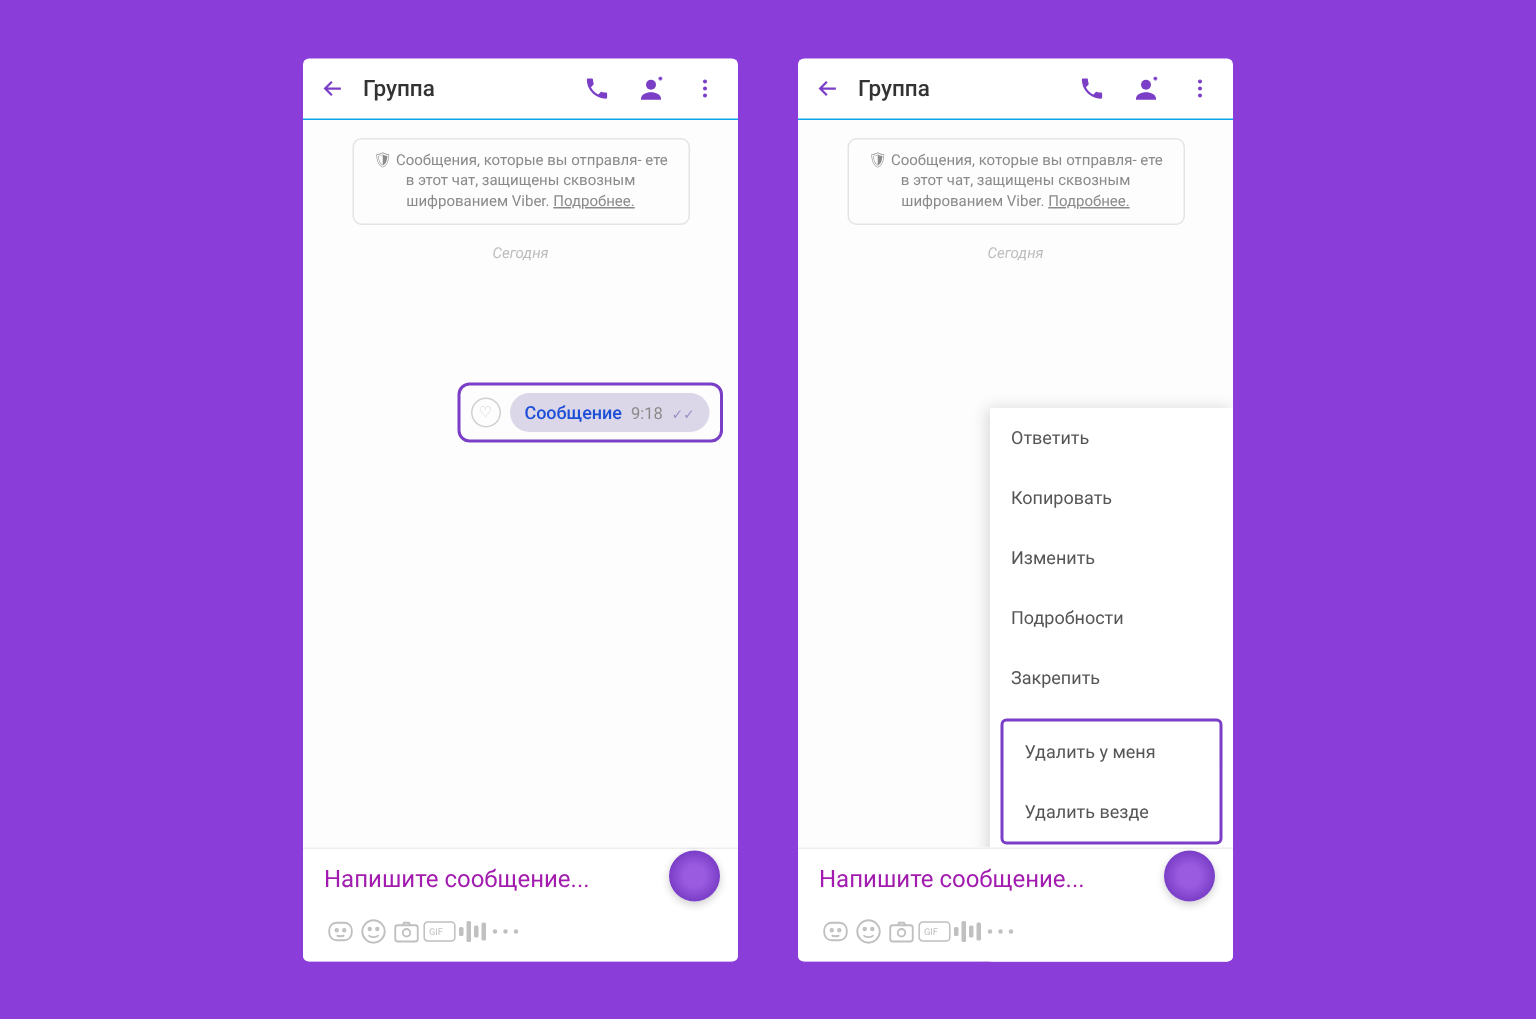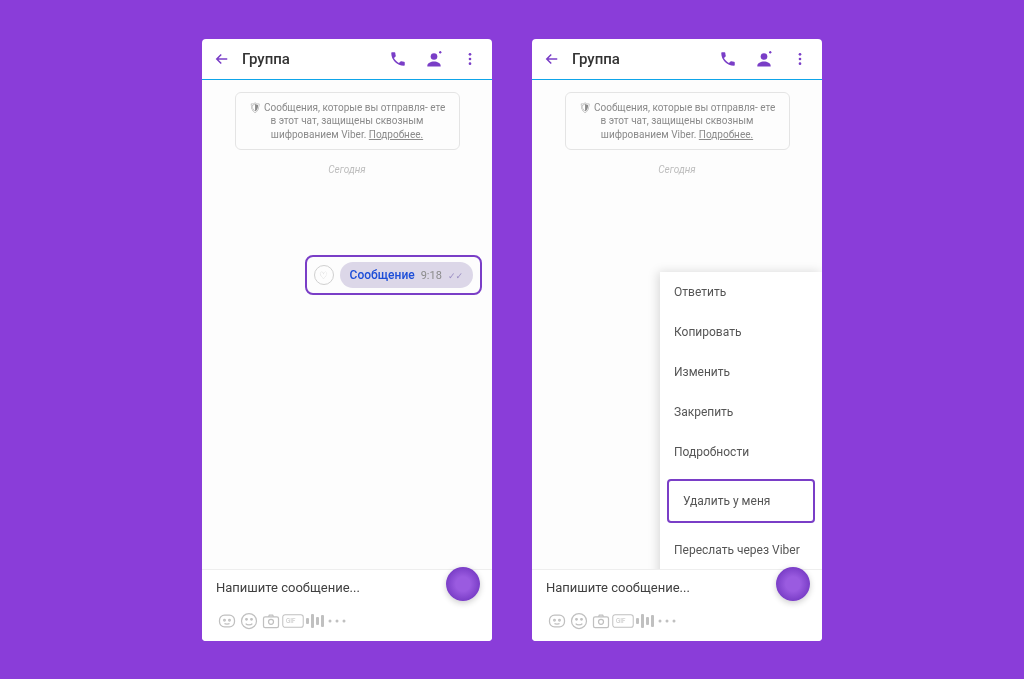--- a/index.html
+++ b/index.html
@@ -115,22 +115,22 @@
   }
   .bubble .txt { font-size: 12px; color: #1d4ed8; font-weight: 500; }
   .bubble .time { font-size: 11px; color: #8b8b8b; }
   .bubble .check { font-size: 9px; color: #9a8dc3; }
   .composer {
     border-top: 1px solid #eee;
     background: #fff;
   }
   .composer-input {
     padding: 10px 14px;
-    font-size: 13px;
-    color: #404040;
+    font-size: 16px;
+    color: #a21caf;
     position: relative;
   }
   .composer-icons {
     display: flex;
     padding: 6px 14px 10px;
     align-items: center;
   }
   .composer-icons .ci {
     width: 22px; height: 20px;
     display:flex; align-items:center; justify-content:center;
@@ -318,24 +318,25 @@
 ете в этот чат, защищены сквозным
 шифрованием Viber.</span>
       <span class="link">Подробнее.</span>
     </div>
     <div class="date-sep">Сегодня</div>
 
     <div class="context-menu">
       <div class="ctx-item">Ответить</div>
       <div class="ctx-item">Копировать</div>
       <div class="ctx-item">Изменить</div>
+      <div class="ctx-item">Подробности</div>
       <div class="ctx-item">Закрепить</div>
-      <div class="ctx-item">Подробности</div>
       <div class="ctx-highlight">
         <div class="ctx-item">Удалить у меня</div>
+        <div class="ctx-item">Удалить везде</div>
       </div>
       <div class="ctx-item">Переслать через Viber</div>
       <div class="ctx-item">Поделиться</div>
     </div>
   </div>
 
   <div class="composer" style="position:relative;">
     <div class="composer-input">
       <span>Напишите сообщение...</span>
     </div>

